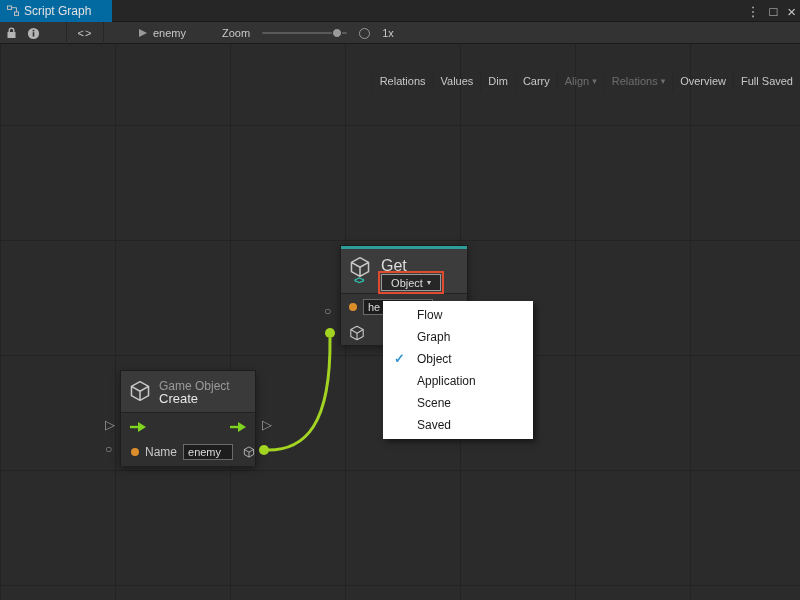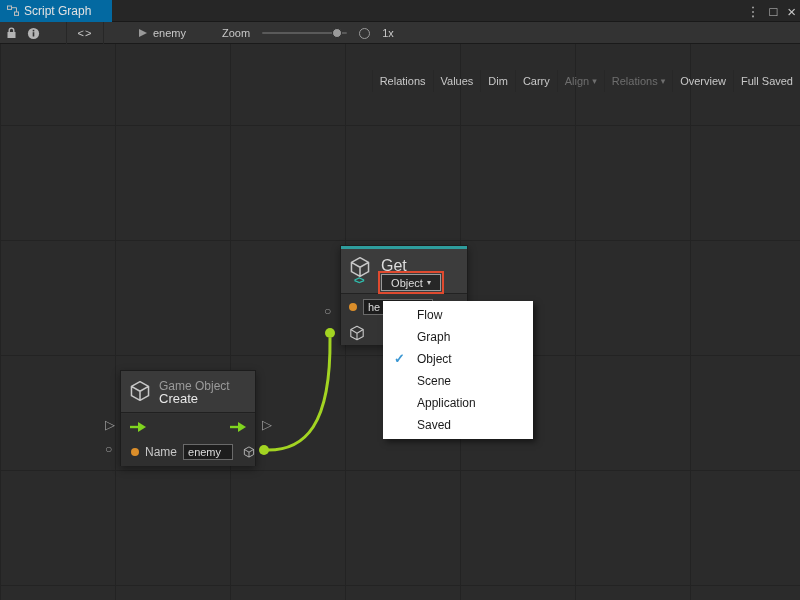--- a/index.html
+++ b/index.html
@@ -174,24 +174,24 @@
       <span>Flow</span>
     </div>
     <div class="menu-item">
       <span>Graph</span>
     </div>
     <div class="menu-item">
       <span class="check">✓</span>
       <span>Object</span>
     </div>
     <div class="menu-item">
+      <span>Application</span>
+    </div>
+    <div class="menu-item">
       <span>Scene</span>
-    </div>
-    <div class="menu-item">
-      <span>Application</span>
     </div>
     <div class="menu-item">
       <span>Saved</span>
     </div>
   </div>
 
   <div class="titlebar">
     <div class="tab">
       <svg class="iconsvg" width="12" height="12" viewBox="0 0 12 12">
         <rect x="0.5" y="1" width="4" height="3.4" fill="none" stroke="#bdbdbd" stroke-width="1"></rect>

